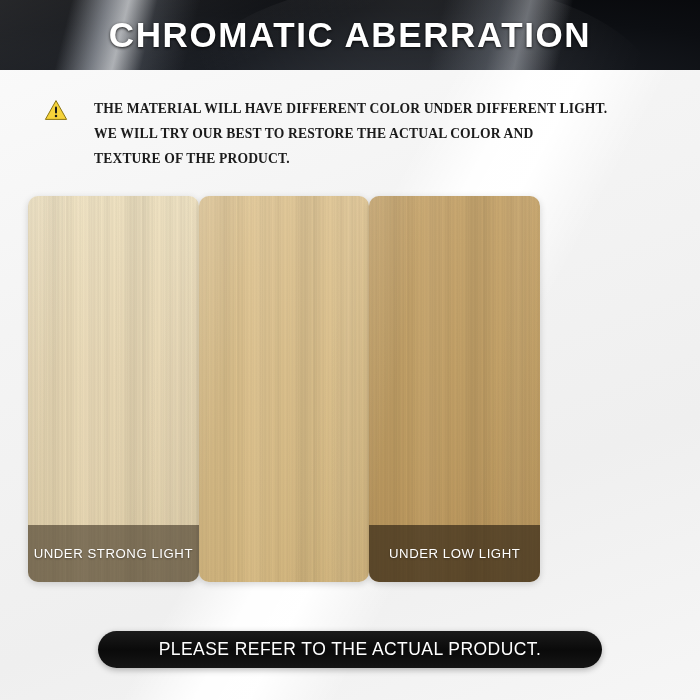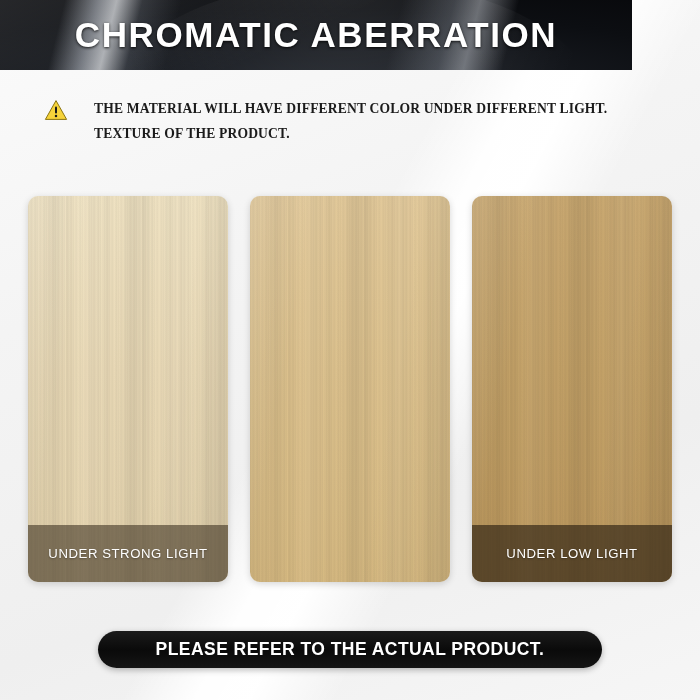--- a/index.html
+++ b/index.html
@@ -30,21 +30,21 @@
         rgba(255,255,255,0.98) 58%,
         rgba(255,255,255,0) 66%,
         rgba(255,255,255,0) 100%),
       linear-gradient(160deg, #fbfbfb 0%, #f4f4f4 35%, #efefef 70%, #f6f6f6 100%);
   }
 
   
   #header {
     position: absolute;
     left: 0; top: 0;
-    width: 632px; height: 70px;
+    width: 700px; height: 70px;
     overflow: hidden;
     background:
       linear-gradient(104deg,
         rgba(255,255,255,0.00) 0%,
         rgba(255,255,255,0.00) 10%,
         rgba(190,196,206,0.55) 15%,
         rgba(235,238,242,0.70) 18%,
         rgba(120,128,140,0.25) 22%,
         rgba(255,255,255,0.00) 28%,
         rgba(255,255,255,0.00) 62%,
@@ -106,21 +106,21 @@
     letter-spacing: 0.15px;
     line-height: 25px;
     font-family: Liberation Serif, serif;
   }
   #notice-text .line { display: block; white-space: nowrap; }
 
   
   #swatches {
     position: absolute;
     left: 28px; top: 196px;
-    width: 644px; height: 386px;
+    width: 512px; height: 386px;
     display: flex;
     justify-content: space-between;
   }
   .swatch {
     position: relative;
     width: 200px;
     height: 386px;
     border-radius: 10px;
     overflow: hidden;
     box-shadow: 0 2px 7px rgba(0,0,0,0.16);
@@ -194,21 +194,21 @@
     left: 98px; top: 631px;
     width: 504px; height: 37px;
     border-radius: 19px;
     background: linear-gradient(180deg, #1b1b1b 0%, #0a0a0a 52%, #151515 100%);
     box-shadow: 0 2px 6px rgba(0,0,0,0.28);
     display: flex;
     align-items: center;
     justify-content: center;
     color: #ffffff;
     font-size: 17.5px;
-    font-weight: bold;
+    font-weight: normal;
     letter-spacing: 0.45px;
     white-space: nowrap;
   }
 </style>
 </head>
 <body>
 
 <div id="page"></div>
 
 <div id="header">
@@ -220,20 +220,21 @@
 <div id="notice">
   <span id="warning-icon">
     <svg width="24" height="24" viewBox="0 0 24 24" aria-hidden="true">
       <path d="M12 2.6 L22.6 21.4 H1.4 Z" fill="#f6d33a" stroke="#8a7410" stroke-width="1" stroke-linejoin="round"></path>
       <rect x="11" y="8.4" width="2" height="7" rx="1" fill="#1a1a1a"></rect>
       <circle cx="12" cy="18" r="1.25" fill="#1a1a1a"></circle>
     </svg>
   </span>
   <div id="notice-text">
     <span class="line">THE MATERIAL WILL HAVE DIFFERENT COLOR UNDER DIFFERENT LIGHT.</span>
+    <span class="line">WE WILL TRY OUR BEST TO RESTORE THE ACTUAL COLOR AND</span>
     <span class="line">TEXTURE OF THE PRODUCT.</span>
   </div>
 </div>
 
 <div id="swatches">
 
   <div class="swatch">
     <div class="wood" style="background:linear-gradient(180deg,#efe2c2 0%,#e9d9b6 45%,#e3d2ac 100%);"></div>
     <div class="grain"></div>
     <div class="grain2"></div>

